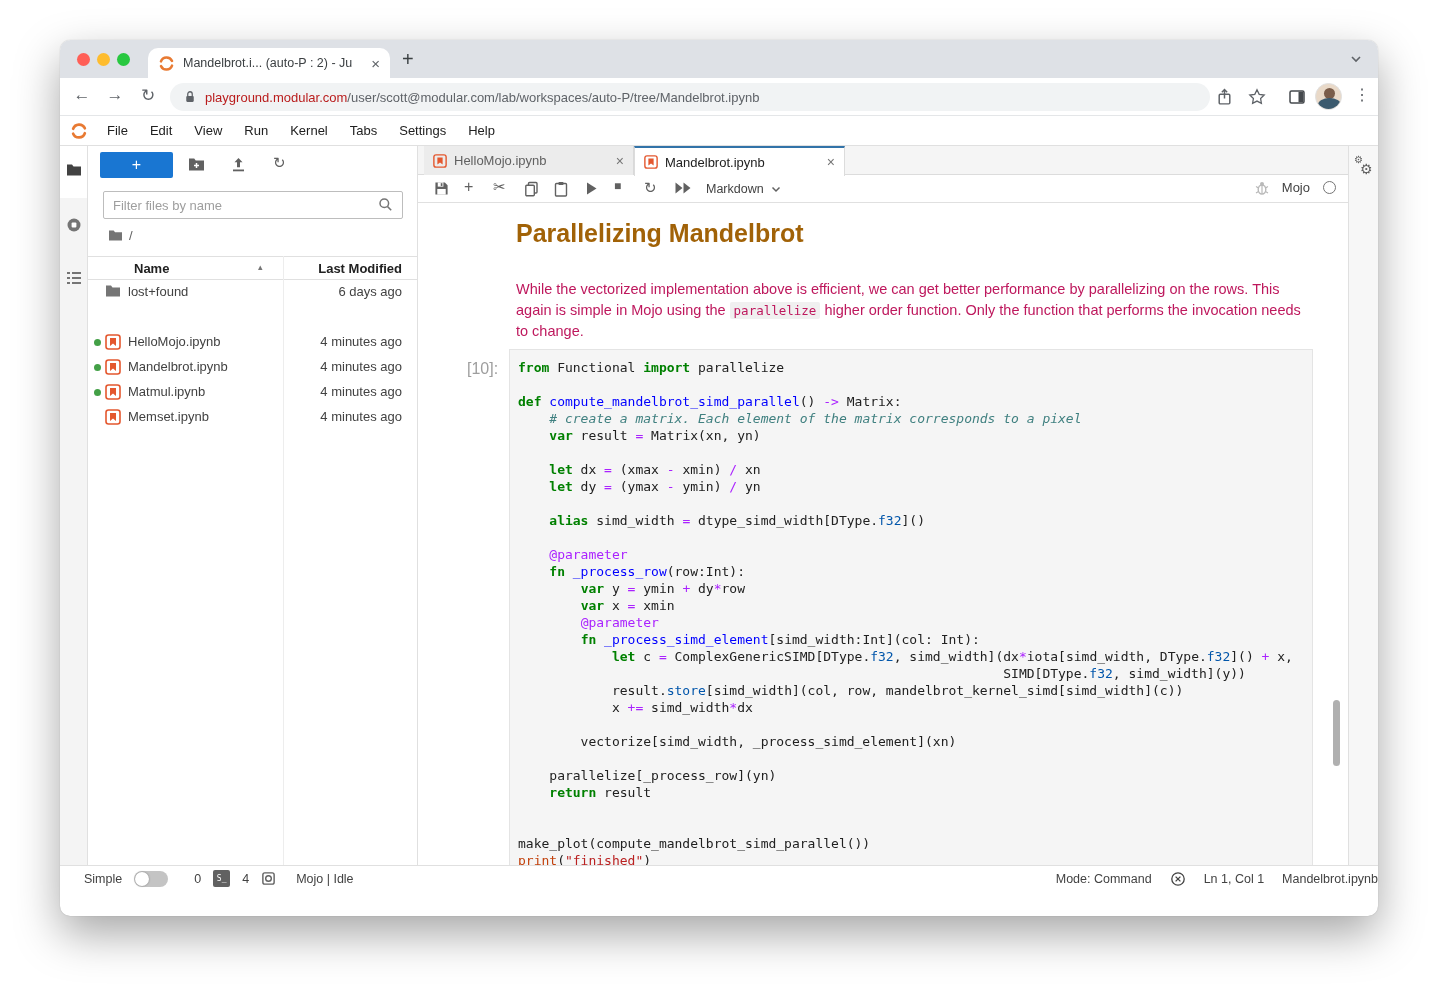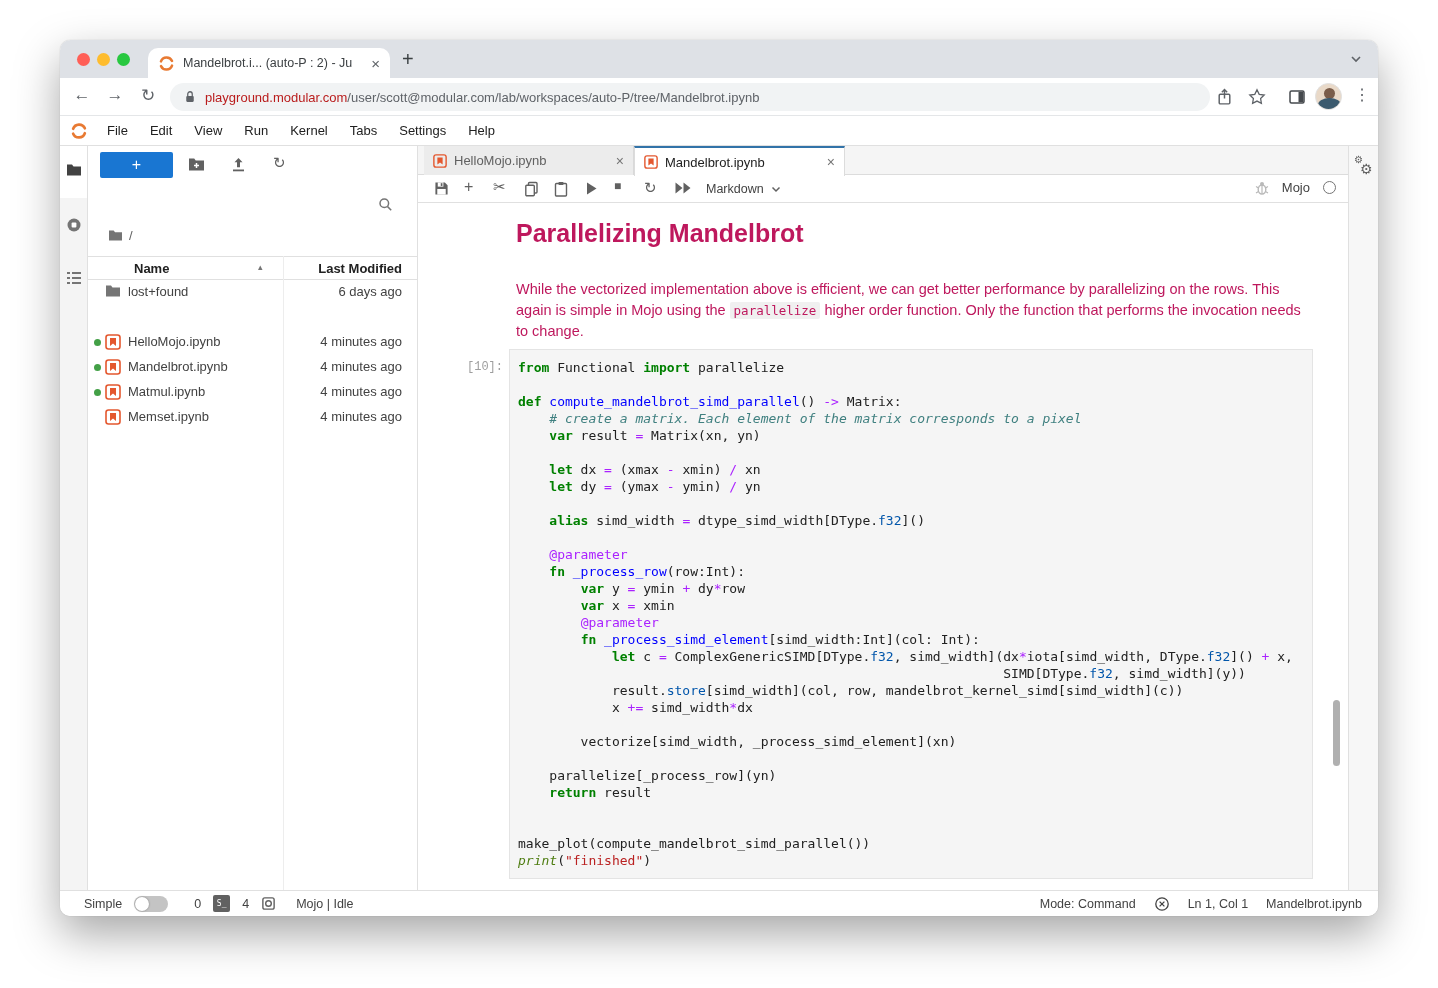--- a/index.html
+++ b/index.html
@@ -67,50 +67,50 @@
   .nbtab .lbl { flex:1; margin-left:7px; white-space:nowrap; overflow:hidden; }
   .nbtab .x { color:#757575; font-size:14px; }
   .nbtb { position:absolute; left:0; top:29px; width:930px; height:28px; background:#fff; border-bottom:1px solid #e0e0e0; }
   .nbtbi { position:absolute; top:6px; }
   .mdsel { position:absolute; left:288px; top:5px; display:flex; align-items:center; gap:7px; font-size:12.5px; color:#424242; height:18px;}
   .kernelgrp { position:absolute; right:12px; top:5px; display:flex; align-items:center; gap:13px; }
   .kname { font-size:13px; color:#424242; }
   .kcircle { width:13px; height:13px; border:1.5px solid #757575; border-radius:50%; }
   .nbcontent { position:absolute; left:0; top:57px; width:930px; height:687px; background:#fff; overflow:hidden; }
   .scrollthumb { position:absolute; right:8px; top:497px; width:7px; height:66px; background:#b0b0b0; border-radius:4px; }
-  .mdh { position:absolute; left:98px; top:16px; font-size:25px; font-weight:bold; color:#be185d; }
+  .mdh { position:absolute; left:98px; top:16px; font-size:25px; font-weight:bold; color:#a16207; }
   .mdp { position:absolute; left:98px; top:76px; width:798px; font-size:14.5px; line-height:21px; color:#be185d; }
   .ilcode { font-family:"DejaVu Sans Mono",monospace; font-size:12.5px; background:#f0f0f0; padding:1px 4px; border-radius:2px; }
   .codecell { position:absolute; left:0; top:146px; width:930px; }
-  .prompt { position:absolute; left:49px; top:11px; font-family:Liberation Mono, monospace; font-size:12px; color:#9e9e9e; }
+  .prompt { position:absolute; left:49px; top:11px; font-family:Liberation Sans, sans-serif; font-size:16px; color:#9e9e9e; }
   .codebox { position:absolute; left:91px; top:0; width:804px; background:#f5f5f5; border:1px solid #e4e4e4; padding:9px 8px; }
   .code-line { height:17px; white-space:pre; font-family:"DejaVu Sans Mono",monospace; font-size:13px; line-height:17px; color:#212121; }
   .tok-kw { color:#008000; font-weight:bold; }
   .tok-fn { color:#0000ff; }
   .tok-op { color:#aa22ff; }
   .tok-cm { color:#408080; font-style:italic; }
   .tok-meta { color:#aa22ff; }
   .tok-prop { color:#0055aa; }
-  .tok-bi { color:#4d7c0f;font-style:italic; }
+  .tok-bi { color:#c2410c; }
   .tok-str { color:#ba2121; }
   .tok-pl { color:#212121; }
   
   .rightstrip { position:relative; width:30px; height:744px; background:#f7f7f7; border-left:1px solid #e0e0e0; }
   .gears { position:absolute; left:4px; top:8px; color:#616161; }
   .gears .g1 { font-size:10px; position:absolute; left:1px; top:0; }
   .gears .g2 { font-size:14px; position:absolute; left:7px; top:7px; }
   
-  .statusbar { position:absolute; left:0; top:850px; width:1318px; height:26px; background:#fff; border-top:1px solid #e0e0e0;
+  .statusbar { position:absolute; left:0; top:825px; width:1318px; height:26px; background:#fff; border-top:1px solid #e0e0e0;
                display:flex; align-items:center; font-size:12.5px; color:#424242; }
   .sb-left { display:flex; align-items:center; margin-left:24px; gap:12px; }
   .toggle { width:34px; height:16px; border-radius:8px; background:#c4c4c4; position:relative; }
   .toggle .knob { position:absolute; left:1px; top:1px; width:14px; height:14px; background:#fff; border-radius:50%; box-shadow:0 0 2px rgba(0,0,0,.4); }
   .termbadge { width:17px; height:17px; background:#616161; border-radius:2px; color:#fff; font-size:8px;
                font-family:"DejaVu Sans Mono",monospace; display:flex; align-items:center; justify-content:center; }
-  .sb-right { display:flex; align-items:center; gap:18px; margin-left:auto; margin-right:16px; }
+  .sb-right { display:flex; align-items:center; gap:18px; margin-left:auto; }
   svg { display:block; }
 </style>
 </head>
 <body>
 
 <div class="window">
 
   <div class="tabstrip">
     <div class="light" style="left:17px;background:#ff5f57"></div>
     <div class="light" style="left:37px;background:#febc2e"></div>
@@ -202,20 +202,21 @@
       <div class="fp-plus">+</div>
       <svg class="fpic" style="left:100px" width="17" height="15" viewBox="0 0 17 15">
         <path d="M1 1.5h5.2l1.5 2H16v10H1z" fill="#616161"></path>
         <path d="M8.5 6v5M6 8.5h5" stroke="#fff" stroke-width="1.5"></path>
       </svg>
       <svg class="fpic" style="left:143px" width="15" height="15" viewBox="0 0 15 15">
         <path d="M7.5 1l4 4.2H9v5h-3v-5H3.5z" fill="#616161"></path>
           <rect x="2" y="12.5" width="11" height="1.8" fill="#616161"></rect>
       </svg>
       <div class="fpic" style="left:185px;top:8px;font-size:15px;color:#616161">↻</div>
+      <input class="fp-filter" placeholder="Filter files by name" style="">
       <svg class="fp-search" width="15" height="15" viewBox="0 0 15 15">
         <circle cx="6.3" cy="6.3" r="4.3" fill="none" stroke="#757575" stroke-width="1.5"></circle>
         <path d="M9.6 9.6l3.6 3.6" stroke="#757575" stroke-width="1.5"></path>
       </svg>
       <div class="crumb">
         <svg width="15" height="13" viewBox="0 0 16 14">
           <path d="M1 1.5h5l1.5 2H15v9H1z" fill="#757575"></path>
         </svg>
         <span>/</span>
       </div>

